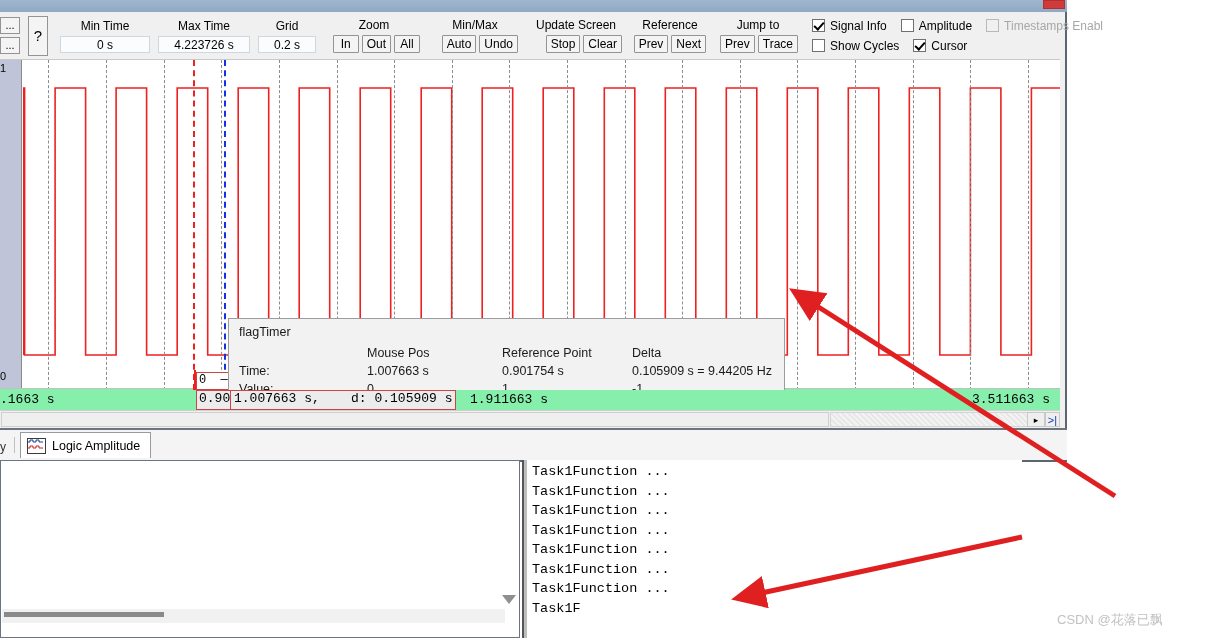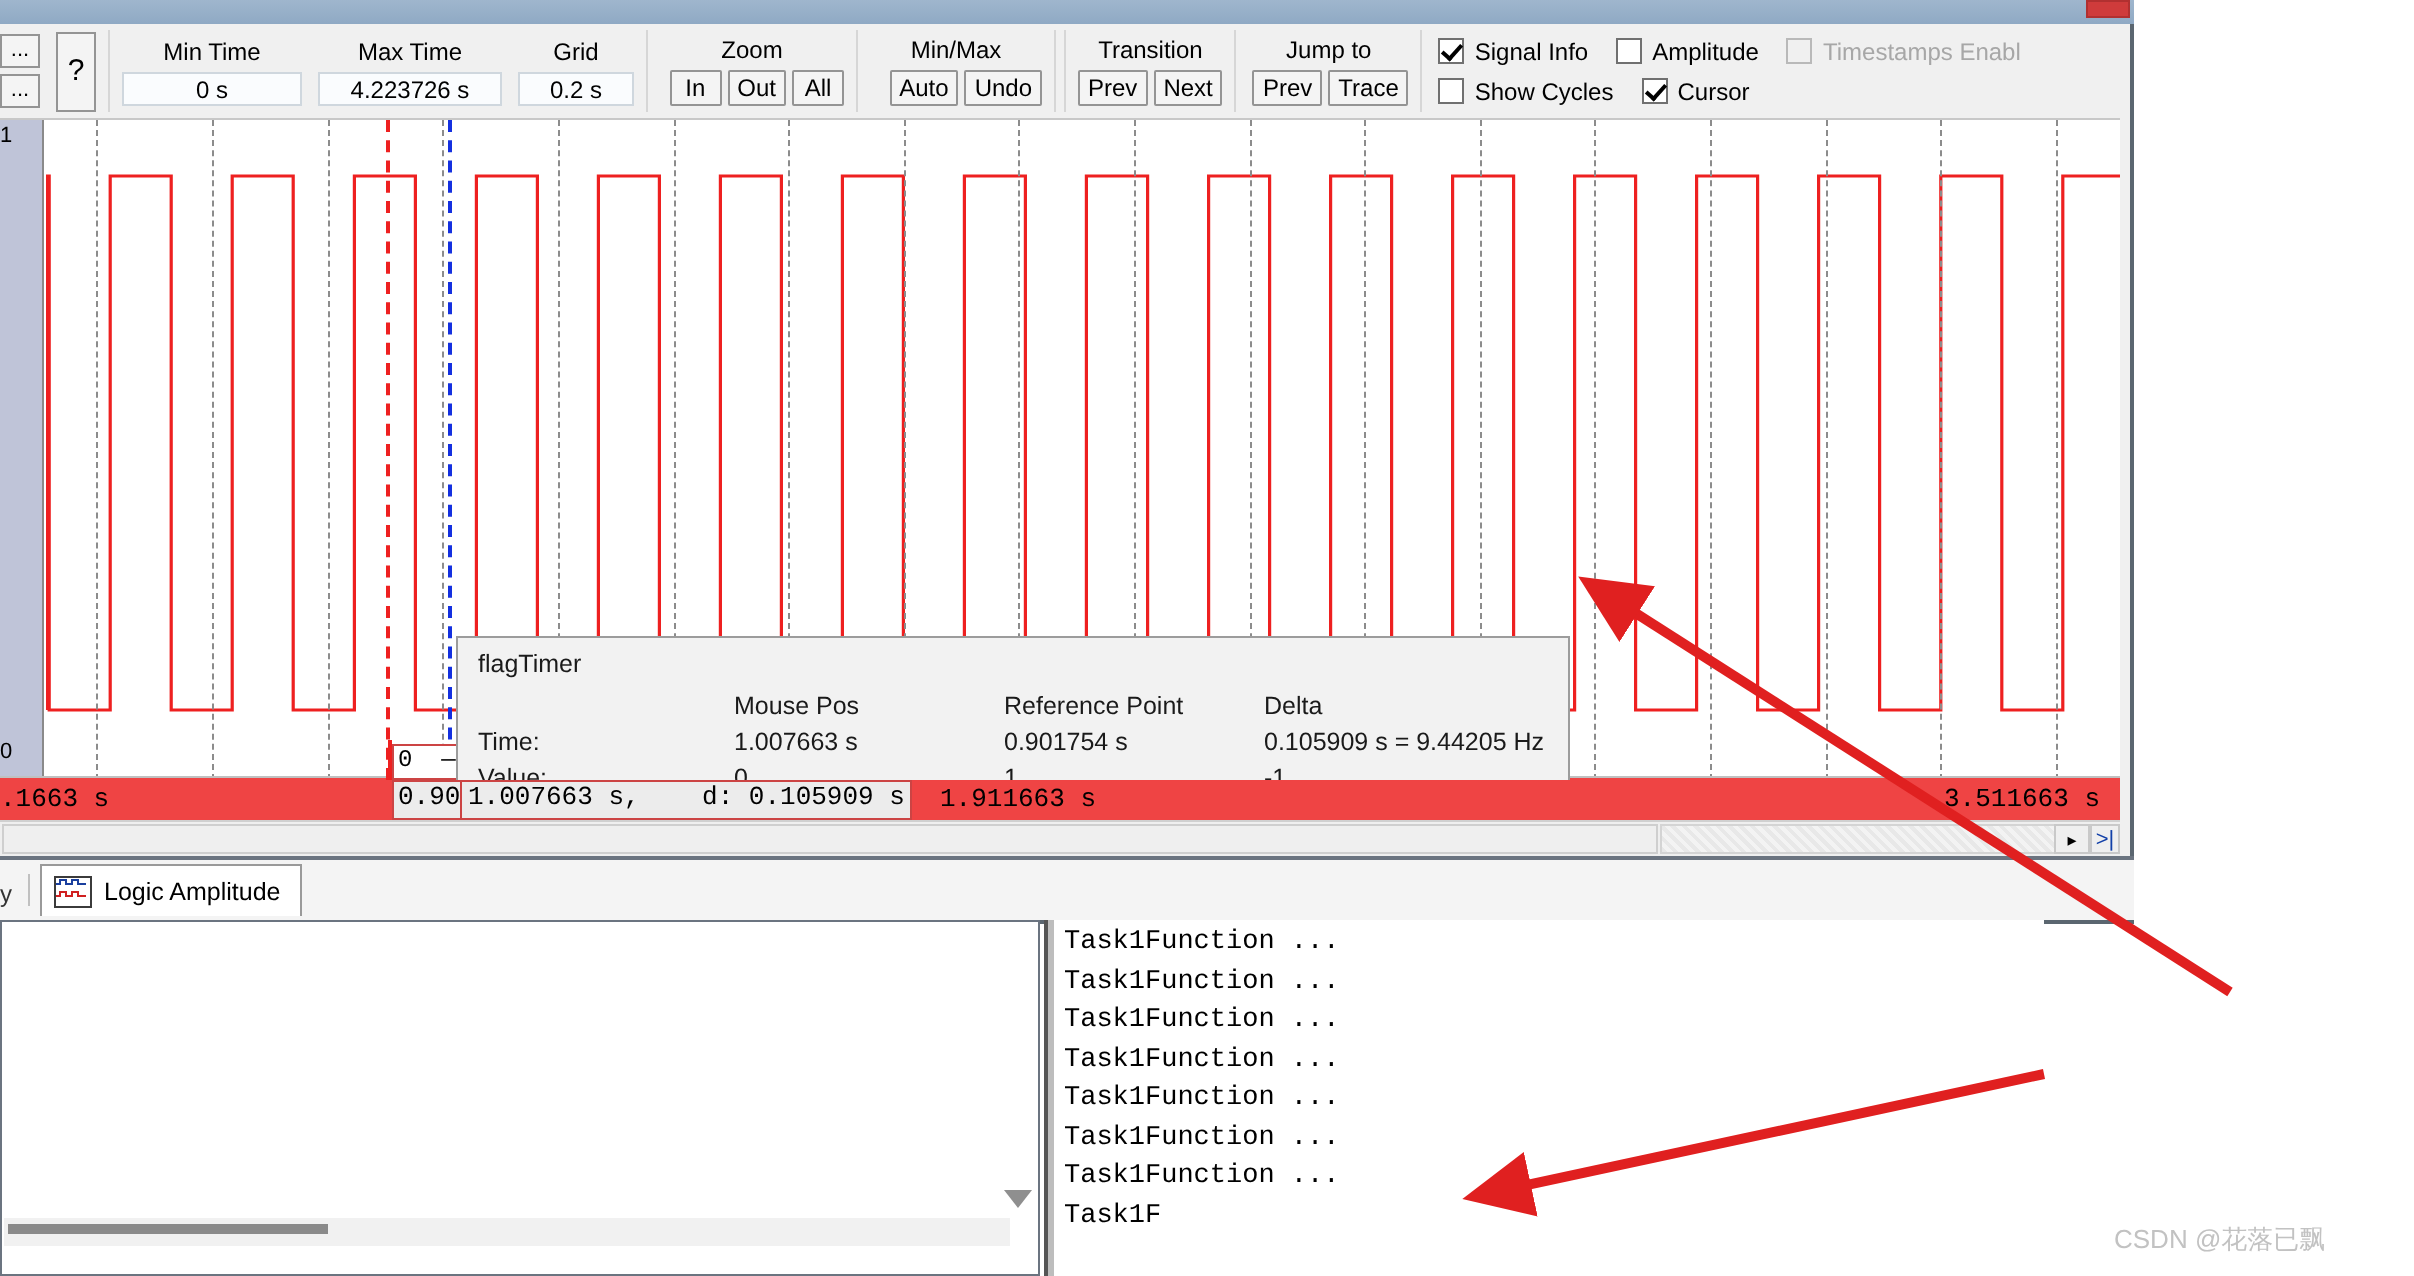--- a/index.html
+++ b/index.html
@@ -74,21 +74,21 @@
 
   
   #time-ruler{position:absolute;left:0;top:390px;width:1060px;height:18px;background:#fff;}
   .rul-tick{position:absolute;top:0;height:12px;width:0;border-left:1px dashed #8c8c8c;}
   #mouse-box{position:absolute;left:196px;top:372px;height:16px;
      border:1px solid #c44; background:#fff;font-family:"Liberation Mono",monospace;
      font-size:12px;line-height:14px;padding:0 2px;white-space:pre;z-index:8;}
   #ref-mark{position:absolute;left:194px;top:370px;width:0;height:20px;border-left:2px solid #ee2020;z-index:9;}
   #ref-mark-blue{position:absolute;left:229px;top:368px;width:0;height:22px;border-left:2px solid #1430e0;z-index:9;}
 
-  #time-bar{position:absolute;left:0;top:388px;width:1060px;height:24px;background:#ef4444;
+  #time-bar{position:absolute;left:0;top:388px;width:1060px;height:24px;background:#86efac;
      border-top:1px solid #c0c0c0;}
   .tlabel{position:absolute;top:3px;font-family:"Liberation Mono",monospace;font-size:13px;color:#000;white-space:pre;}
   #tb-box-left{position:absolute;left:196px;top:1px;height:18px;border:1px solid #c44;background:#ececec;
      font-family:"Liberation Mono",monospace;font-size:13px;line-height:16px;padding:0 2px;white-space:pre;}
   #tb-box-right{position:absolute;left:230px;top:1px;height:18px;border:1px solid #c44;background:#ececec;
      font-family:"Liberation Mono",monospace;font-size:13px;line-height:16px;padding:0 3px;white-space:pre;}
 
   
   #hscroll{position:absolute;left:0;top:410px;width:1060px;height:18px;background:#efefef;
      border-top:1px solid #d0d0d0;box-sizing:border-box;}
@@ -192,25 +192,32 @@
     <div class="tb-group" style="min-width:86px;">
       <div class="tb-title">Min/Max</div>
       <div class="tb-row">
         <div class="tb-btn">Auto</div>
         <div class="tb-btn">Undo</div>
       </div>
     </div>
 
     <div class="tb-sep"></div>
 
+    <div class="tb-group" style="min-width:92px;">
+      <div class="tb-title">Update Screen</div>
+      <div class="tb-row">
+        <div class="tb-btn">Stop</div>
+        <div class="tb-btn">Clear</div>
+      </div>
+    </div>
 
     <div class="tb-sep"></div>
 
     <div class="tb-group" style="min-width:72px;">
-      <div class="tb-title">Transition</div>
+      <div class="tb-title">Reference</div>
       <div class="tb-row">
         <div class="tb-btn">Prev</div>
         <div class="tb-btn">Next</div>
       </div>
     </div>
 
     <div class="tb-sep"></div>
 
     <div class="tb-group" style="min-width:80px;">
       <div class="tb-title">Jump to</div>

